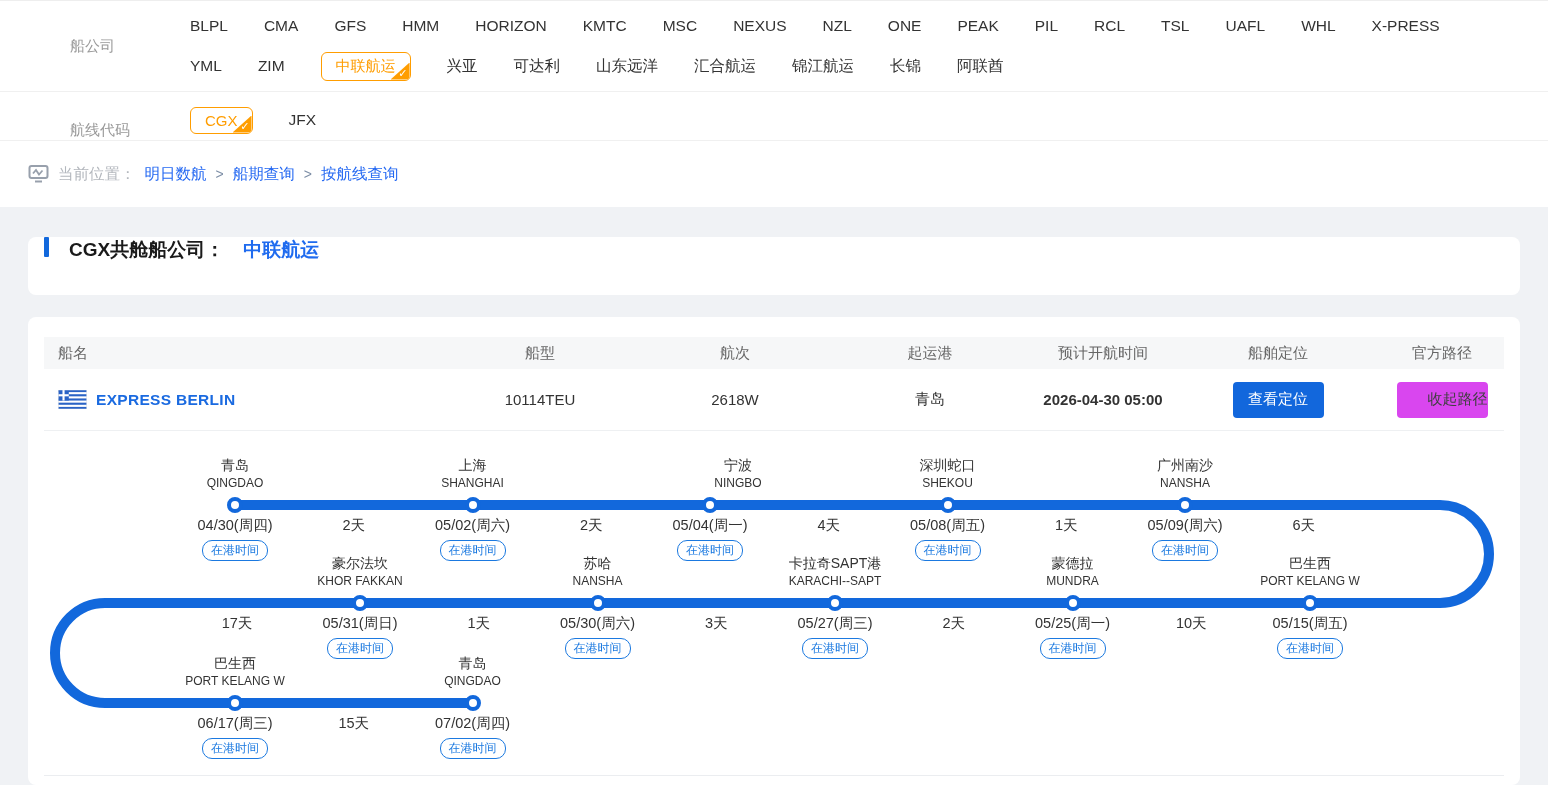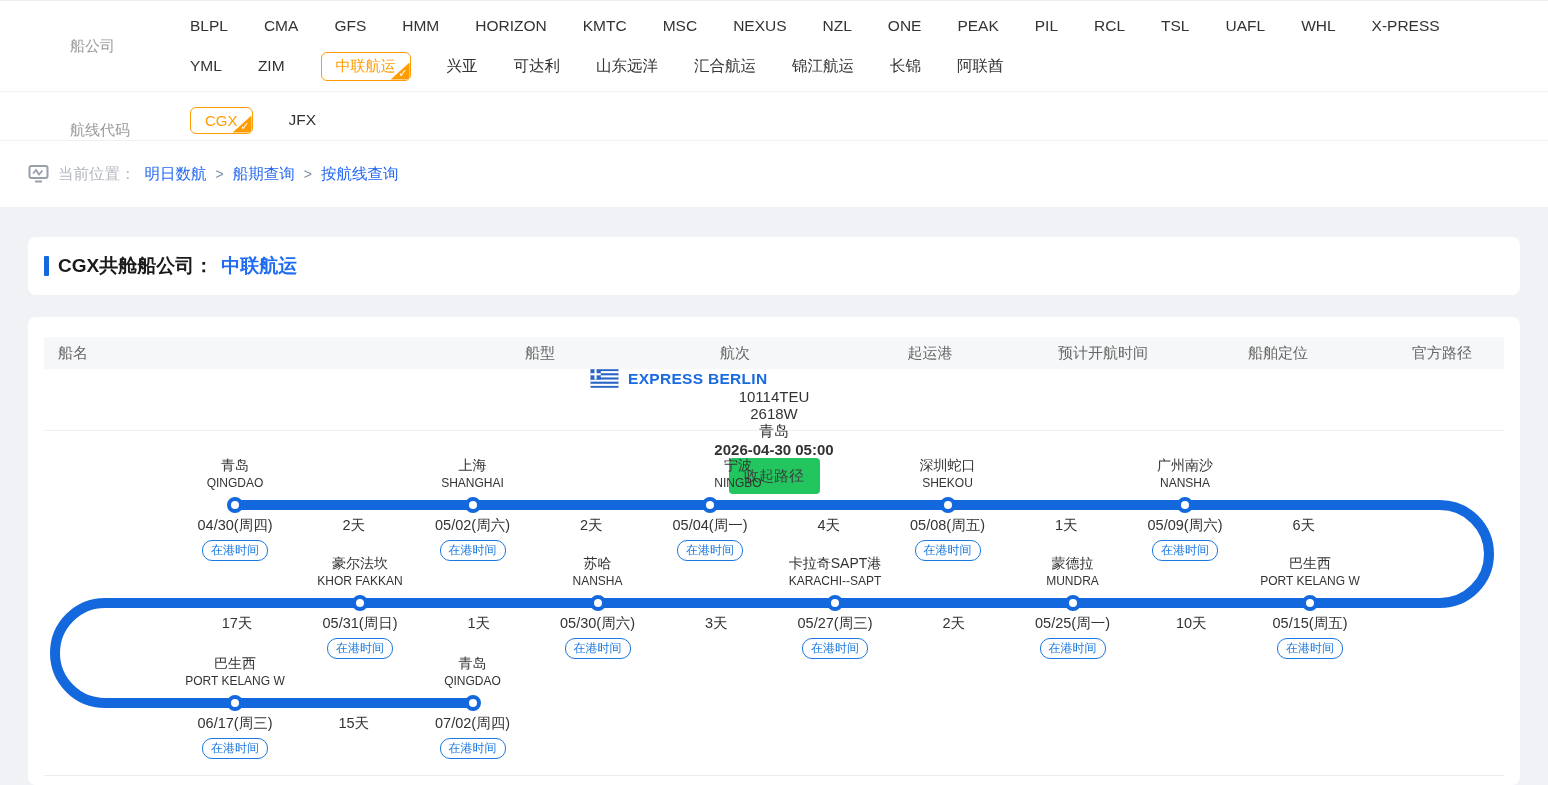--- a/index.html
+++ b/index.html
@@ -27,46 +27,46 @@
   
   .breadcrumb { background:#fff; height:66px; display:flex; align-items:center;
     padding-left:28px; gap:9px; font-size:15.5px; }
   .crumb-label { color:#b3b7bd; }
   .crumb-link { color:#2468f2; cursor:pointer; }
   .crumb-sep { color:#7d8ea6; font-size:14px; }
 
   
   .content { background:#f0f2f5; height:578px; padding:30px 28px 0; overflow:hidden; }
   .card { background:#fff; border-radius:8px; }
-  .title-card { height:58px; display:flex; align-items:center; padding:0 16px; margin-bottom:22px; }
+  .title-card { height:58px; display:flex; padding:0 16px; margin-bottom:22px;gap:11px; }
   .accent-bar { width:5px; height:20px; background:#1268dc; border-radius:1px; margin-right:9px; }
   .panel-title { font-size:19px; font-weight:700; color:#1a1a1a; }
   .panel-link { font-size:19px; font-weight:700; color:#1f6bef; margin-left:8px; cursor:pointer; }
 
   .main-card { padding:20px 16px 0; height:468px; }
 
   
   .thead { display:flex; align-items:center; height:32px; background:#f6f7f8;
     color:#666; font-size:15px; }
   .trow { display:flex; align-items:center; height:62px; font-size:15px; color:#333;
-    border-bottom:1px solid #eef0f2;flex-direction:column; }
+    border-bottom:1px solid #eef0f2; }
   .c0 { width:396px; text-align:left; padding-left:14px; }
   .c1 { width:200px; text-align:center; }
   .c2 { width:190px; text-align:center; }
   .c3 { width:200px; text-align:center; }
   .c4 { width:146px; text-align:center; }
   .c5 { width:204px; text-align:center; }
   .c6 { width:124px; text-align:center; }
   .vessel-cell { display:flex; align-items:center; gap:9px; }
   .vessel-name { color:#1a6ae0; font-weight:700; font-size:15.5px; letter-spacing:.3px; cursor:pointer; }
   .etd { font-weight:600; }
   .btn { border:none; border-radius:4px; width:91px; height:36px; font-size:15px; cursor:pointer;
     font-family:inherit; }
   .btn-blue { background:#1267dc; color:#fff; }
-  .btn-yellow { background:#22c55e; color:#3f3f3f; }
+  .btn-yellow { background:#d946ef; color:#3f3f3f;text-align:right; }
 
   
   .route-area { position:relative; height:344px; }
   .route-svg { position:absolute; left:0; top:0; }
   .port-label { position:absolute; transform:translate(-50%,-100%); text-align:center;
     white-space:nowrap; line-height:1.45; }
   .port-cn { font-size:14px; color:#333; }
   .port-en { font-size:12px; color:#333; }
   .node { position:absolute; width:16px; height:16px; border-radius:50%；; border-radius:50%;
     background:#fff; border:4.5px solid #1268dc; transform:translate(-50%,-50%); }
@@ -183,20 +183,23 @@
               <rect x="0" y="4" width="10" height="2" fill="#fff"></rect>
               <rect width="27" height="18" fill="none" stroke="#d8dde4" stroke-width="0.5"></rect>
             </svg>
           </span>
           <span class="vessel-name">EXPRESS BERLIN</span>
         </div>
         <div class="c1">10114TEU</div>
         <div class="c2">2618W</div>
         <div class="c3">青岛</div>
         <div class="c4 etd">2026-04-30 05:00</div>
+        <div class="c5">
+          <button class="btn btn-blue">查看定位</button>
+        </div>
         <div class="c6">
           <button class="btn btn-yellow">收起路径</button>
         </div>
       </div>
 
       <div class="route-area" id="route-area">
         <svg class="route-svg" width="1460" height="344" viewBox="0 0 1460 344">
           <path d="M191 74 H1396 A49 49 0 0 1 1396 172 H61 A50 50 0 0 0 61 272 H429" fill="none" stroke="#1268dc" stroke-width="10" stroke-linecap="round"></path>
         </svg>
       <div class="port-label" style="left: 191px; top: 62px;">

